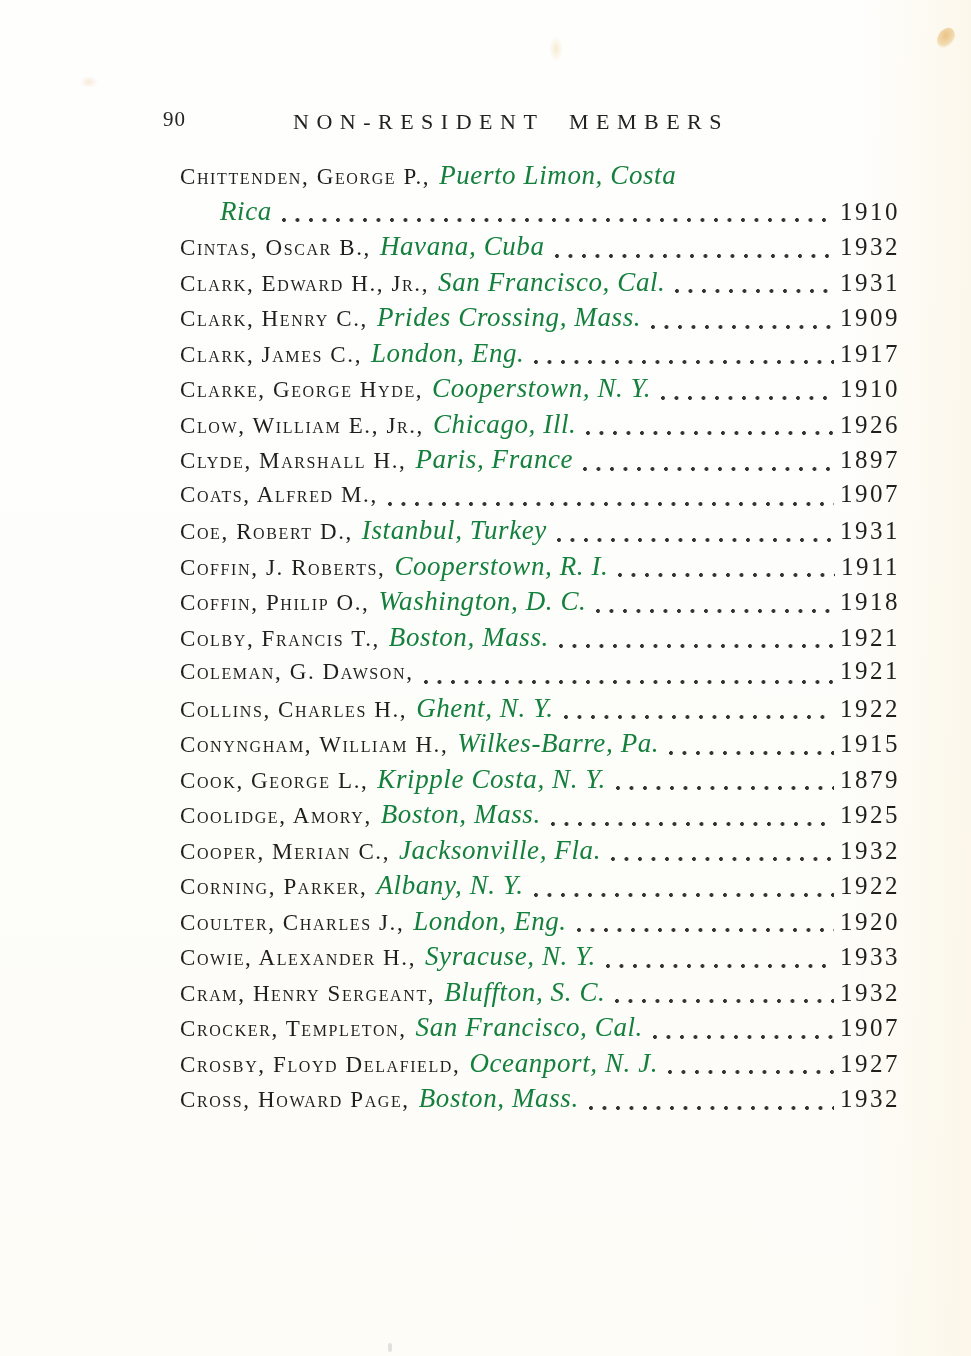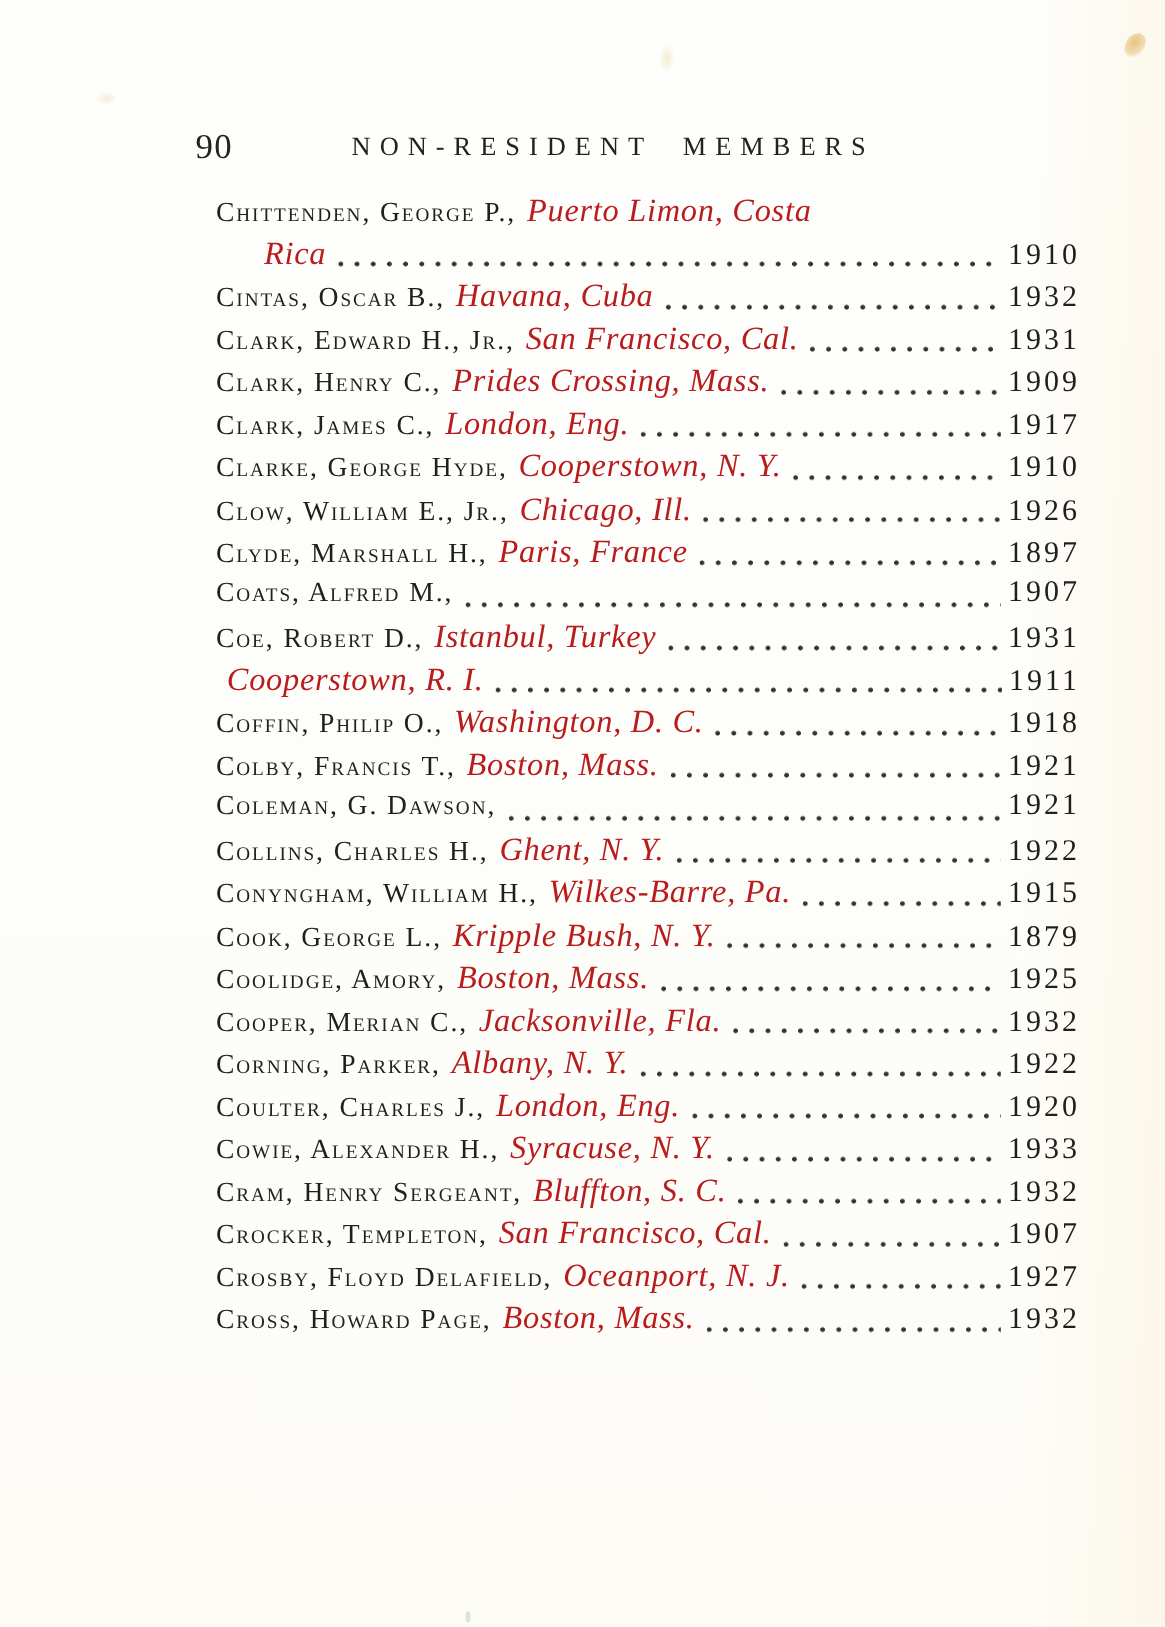--- a/index.html
+++ b/index.html
@@ -41,21 +41,21 @@
 
   
   .page-header {
     position: absolute;
     top: 103px; left: 0; right: 0;
     height: 40px;
   }
   .page-number {
     position: absolute;
     left: 163px; top: 4px;
-    font-size: 29px;
+    font-size: 21px;
     letter-spacing: 1px;
     color: #242320;
   }
   .running-title {
     position: absolute;
     left: 293px; top: 6px;
     font-size: 22px;
     font-weight: normal;
     letter-spacing: 7.5px;
     word-spacing: 12px;
@@ -81,21 +81,21 @@
   .member-name {
     font-variant: small-caps;
     font-size: 23px;
     letter-spacing: 1.6px;
     color: #201f1c;
   }
   .member-place, .place-continuation {
     font-style: italic;
     font-size: 27px;
     letter-spacing: 0.6px;
-    color: #b91c1c;
+    color: #15803d;
     margin-left: 9px;
   }
   .entry-line .place-continuation { margin-left: 40px; }
   .leader {
     flex: 1 1 auto;
     align-self: flex-end;
     height: 6px;
     margin: 0 6px 8px 10px;
     background-image: radial-gradient(circle at 2px 3px, #35332f 1.7px, rgba(0,0,0,0) 2.2px);
     background-size: 13.5px 6px;
@@ -201,20 +201,21 @@
       <div class="entry">
       <div class="entry-line line1">
         <span class="member-name">Coe, Robert D.,</span>
         <span class="member-place">Istanbul, Turkey</span>
         <span class="leader"></span>
         <span class="member-year">1931</span>
       </div>
     </div>
       <div class="entry">
       <div class="entry-line line1">
+        <span class="member-name">Coffin, J. Roberts,</span>
         <span class="member-place">Cooperstown, R. I.</span>
         <span class="leader"></span>
         <span class="member-year">1911</span>
       </div>
     </div>
       <div class="entry">
       <div class="entry-line line1">
         <span class="member-name">Coffin, Philip O.,</span>
         <span class="member-place">Washington, D. C.</span>
         <span class="leader"></span>
@@ -248,21 +249,21 @@
       <div class="entry-line line1">
         <span class="member-name">Conyngham, William H.,</span>
         <span class="member-place">Wilkes-Barre, Pa.</span>
         <span class="leader"></span>
         <span class="member-year">1915</span>
       </div>
     </div>
       <div class="entry">
       <div class="entry-line line1">
         <span class="member-name">Cook, George L.,</span>
-        <span class="member-place">Kripple Bush, N. Y.</span>
+        <span class="member-place">Kripple Costa, N. Y.</span>
         <span class="leader"></span>
         <span class="member-year">1879</span>
       </div>
     </div>
       <div class="entry">
       <div class="entry-line line1">
         <span class="member-name">Coolidge, Amory,</span>
         <span class="member-place">Boston, Mass.</span>
         <span class="leader"></span>
         <span class="member-year">1925</span>

